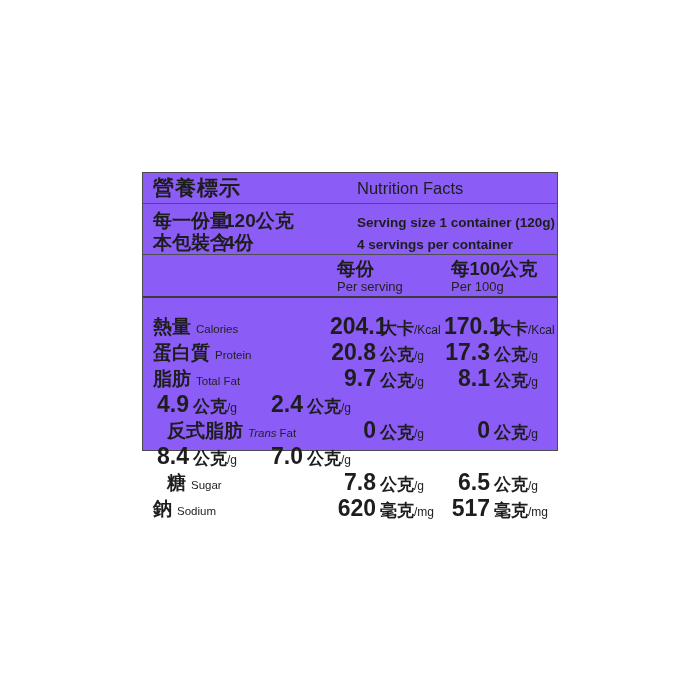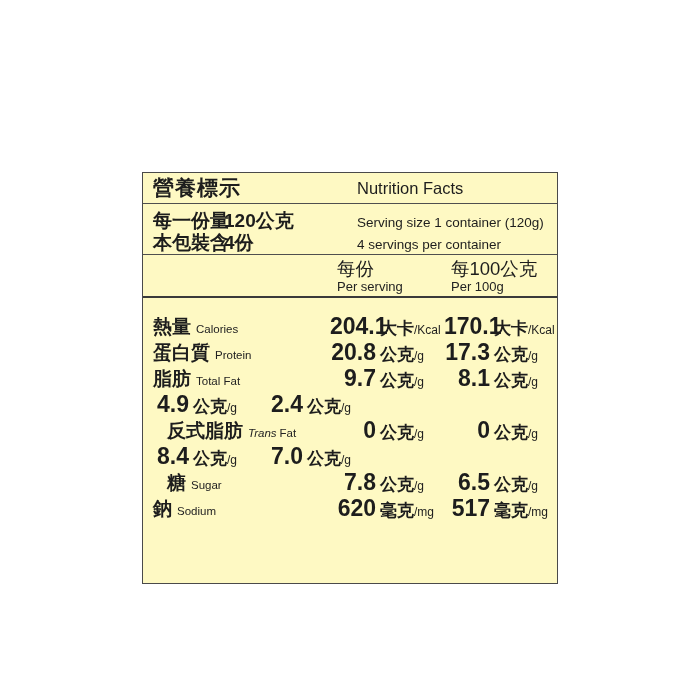--- a/index.html
+++ b/index.html
@@ -3,47 +3,47 @@
 <meta charset="utf-8">
 <style>
   * { margin:0; padding:0; box-sizing:border-box; }
   html,body { background:#ffffff; }
   body { font-family:"Liberation Sans","DejaVu Sans",sans-serif; color:#1d1d1d; }
   #canvas {
     position:relative; width:700px; height:700px; background:#ffffff; overflow:hidden;
   }
   
   .nf-table {
-    position:absolute; left:142px; top:172px; width:416px; height:412px;
-    background:#fef9c3; border:1.5px solid #4a4a4a;
+    position:absolute; left:142px; top:172px; width:416px; height:279px;
+    background:#8b5cf6; border:1.5px solid #4a4a4a;
   }
   
   .sec-title {
     position:relative; height:31px; border-bottom:1.4px solid #4f4f4f;
     display:flex; align-items:center;
   }
   .title-zh { font-size:21px; font-weight:bold; padding-left:10px; letter-spacing:1px; }
   .title-en { position:absolute; left:214px; font-size:16.5px; }
   
   .sec-serving {
     position:relative; height:51px; border-bottom:1.4px solid #4f4f4f;
     padding-top:6px;
   }
   .serv-zh-line { font-size:19px; font-weight:bold; line-height:21.5px; padding-left:10px; white-space:nowrap; }
   .serv-zh-label { display:inline-block; width:71px; }
-  .serv-en-block { position:absolute; left:214px; top:8px; }
+  .serv-en-block { position:absolute; left:214px; top:8px;font-weight:bold; }
   .serv-en-line { font-size:13.5px; line-height:21.5px; white-space:nowrap; }
   
   .sec-cols {
     position:relative; height:42.5px; border-bottom:2.2px solid #3a3a3a;
   }
   .col-head { position:absolute; top:3px; white-space:nowrap; }
   .col-head-1 { left:194px; }
   .col-head-2 { left:308px; }
-  .col-head .zh-line { font-size:18.5px; font-weight:normal; line-height:21px; display:block; }
+  .col-head .zh-line { font-size:18.5px; font-weight:bold; line-height:21px; display:block; }
   .col-head .en-line { font-size:13px; line-height:15px; display:block; color:#222; }
   
   .sec-rows { padding-top:16px; }
   .nrow { display:flex; align-items:center; height:26px; }
   .nlabel { flex:1 1 auto; min-width:0; padding-left:10px; white-space:nowrap; overflow:visible; }
   .nlabel.indent { padding-left:24px; }
   .nlabel .lzh { font-size:19px; font-weight:bold; }
   .nlabel .len { font-size:11.5px; margin-left:5px; color:#222; }
   .nlabel .len-it { font-size:11.5px; font-style:italic; margin-left:5px; color:#222; }
   .nlabel .len-it + .len { margin-left:3px; }

